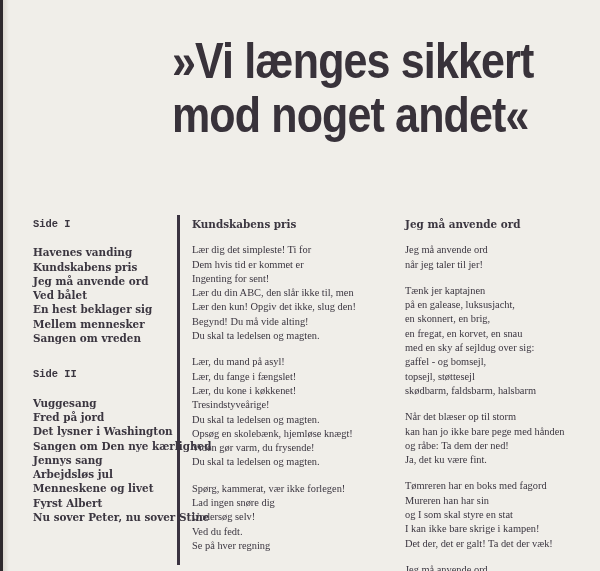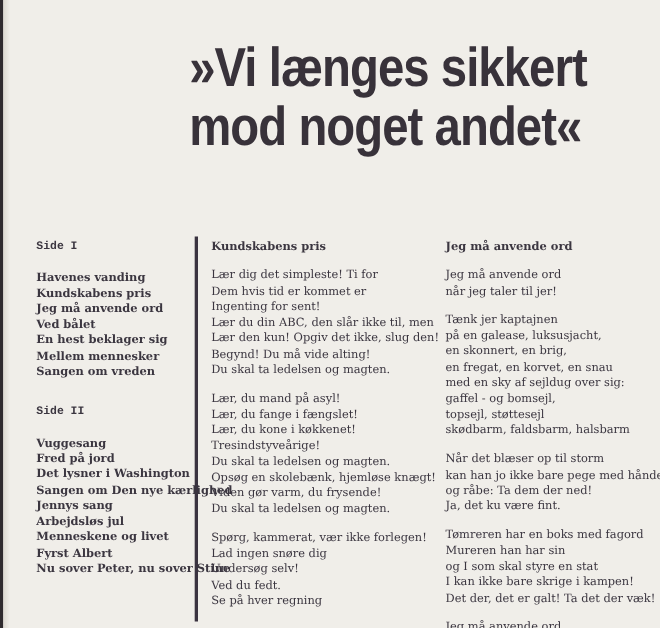--- a/index.html
+++ b/index.html
@@ -29,21 +29,21 @@
     transform: scaleX(0.86);
     transform-origin: left top;
     white-space: nowrap;
   }
   .title .line { display: block; }
   .col { position: absolute; font-size: 10.4px; line-height: 14.3px; white-space: nowrap; }
   .col-a { left: 33px; top: 217px; font-weight: bold; }
   .col-b { left: 192px; top: 217px; }
   .col-c { left: 405px; top: 217px; }
   .heading { font-weight: bold; margin: 0 0 12px 0; }
-  .stanza { margin: 0 0 12px 0; }
+  .stanza { margin: 0 0 12px 0; font-family: Liberation Serif, serif; }
   .line-item { display: block; }
   .divider {
     position: absolute; left: 177px; top: 215px; width: 3px; height: 350px;
     background: #3a3340;
   }
   .side-block { margin-bottom: 22px; }
   .side-label { display: block; margin-bottom: 14px; font-family: Liberation Mono, monospace; }
 </style>
 </head>
 <body>

